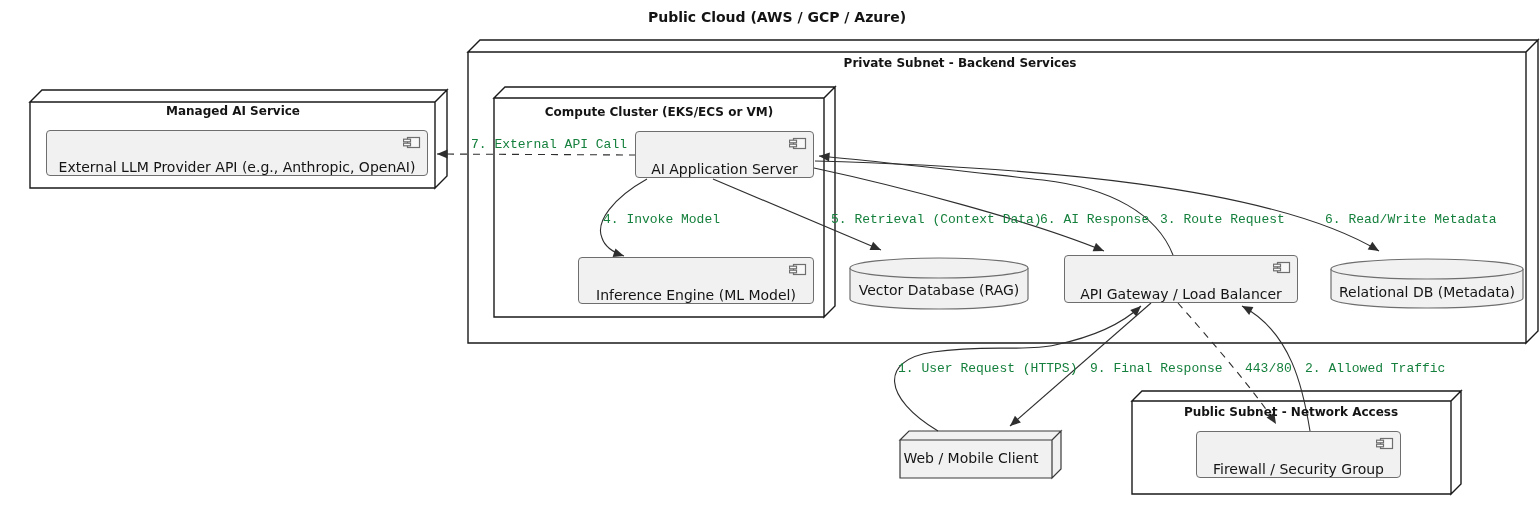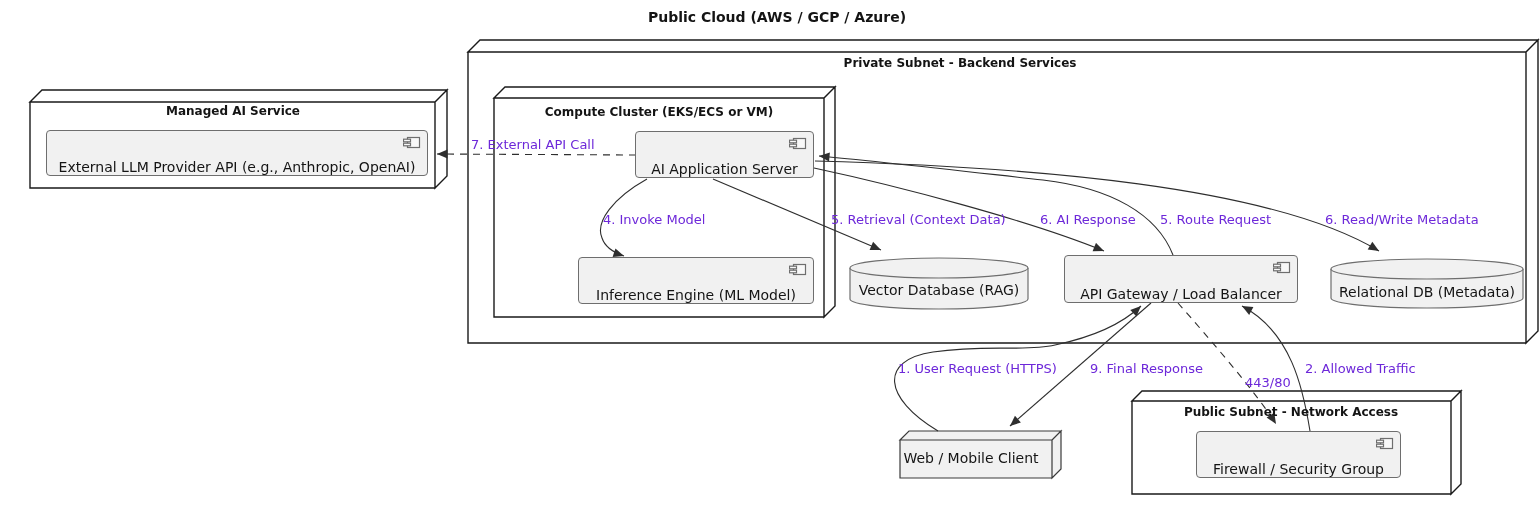--- a/index.html
+++ b/index.html
@@ -8,21 +8,21 @@
     font-family:"DejaVu Sans","Liberation Sans",sans-serif;color:#141414;
     overflow:hidden;
     margin-left:13px;
   }
   #shapes{position:absolute;left:0;top:0;z-index:1;}
   .txt{position:absolute;white-space:nowrap;z-index:3;}
   .diagram-title{font-size:14px;font-weight:bold;transform:translateX(-50%);}
   .node-title{font-size:12px;font-weight:bold;transform:translateX(-50%);text-align:center;}
   .node-label{font-size:14px;transform:translateX(-50%);}
   .db-label{font-size:14px;transform:translateX(-50%);}
-  .edge-label{font-size:13px;color:#6d28d9;}
+  .edge-label{font-size:13px;color:#15803d;font-family:Liberation Mono, monospace;}
   .component{
     position:absolute;z-index:2;background:#f1f1f1;border:1px solid #6e6e6e;
     border-radius:4px;display:flex;align-items:flex-end;justify-content:center;
     font-size:14px;padding-top:8px;box-sizing:border-box;color:#141414;
   }
   .comp-icon{position:absolute;top:5px;right:6px;width:18px;height:13px;}
   .comp-icon rect{fill:#f8f8f8;stroke:#6e6e6e;stroke-width:1.2;}
 </style>
 </head>
 <body>
@@ -115,22 +115,22 @@
         <rect x="0.5" y="7.2" width="7" height="2.6"></rect>
     </svg>
     <span>Firewall / Security Group</span>
   </div>
 
   <div class="txt db-label" style="left:926px;top:282px">Vector Database (RAG)</div>
   <div class="txt db-label" style="left:1414px;top:284px">Relational DB (Metadata)</div>
 
   <div class="txt edge-label" style="left:885px;top:361px">1. User Request (HTTPS)</div>
   <div class="txt edge-label" style="left:1292px;top:361px">2. Allowed Traffic</div>
-  <div class="txt edge-label" style="left:1147px;top:212px">5. Route Request</div>
+  <div class="txt edge-label" style="left:1147px;top:212px">3. Route Request</div>
   <div class="txt edge-label" style="left:590px;top:212px">4. Invoke Model</div>
   <div class="txt edge-label" style="left:818px;top:212px">5. Retrieval (Context Data)</div>
   <div class="txt edge-label" style="left:1312px;top:212px">6. Read/Write Metadata</div>
   <div class="txt edge-label" style="left:458px;top:137px">7. External API Call</div>
   <div class="txt edge-label" style="left:1027px;top:212px">6. AI Response</div>
   <div class="txt edge-label" style="left:1077px;top:361px">9. Final Response</div>
-  <div class="txt edge-label" style="left:1232px;top:375px">443/80</div>
+  <div class="txt edge-label" style="left:1232px;top:361px">443/80</div>
 
 </div>
 
 </body></html>

